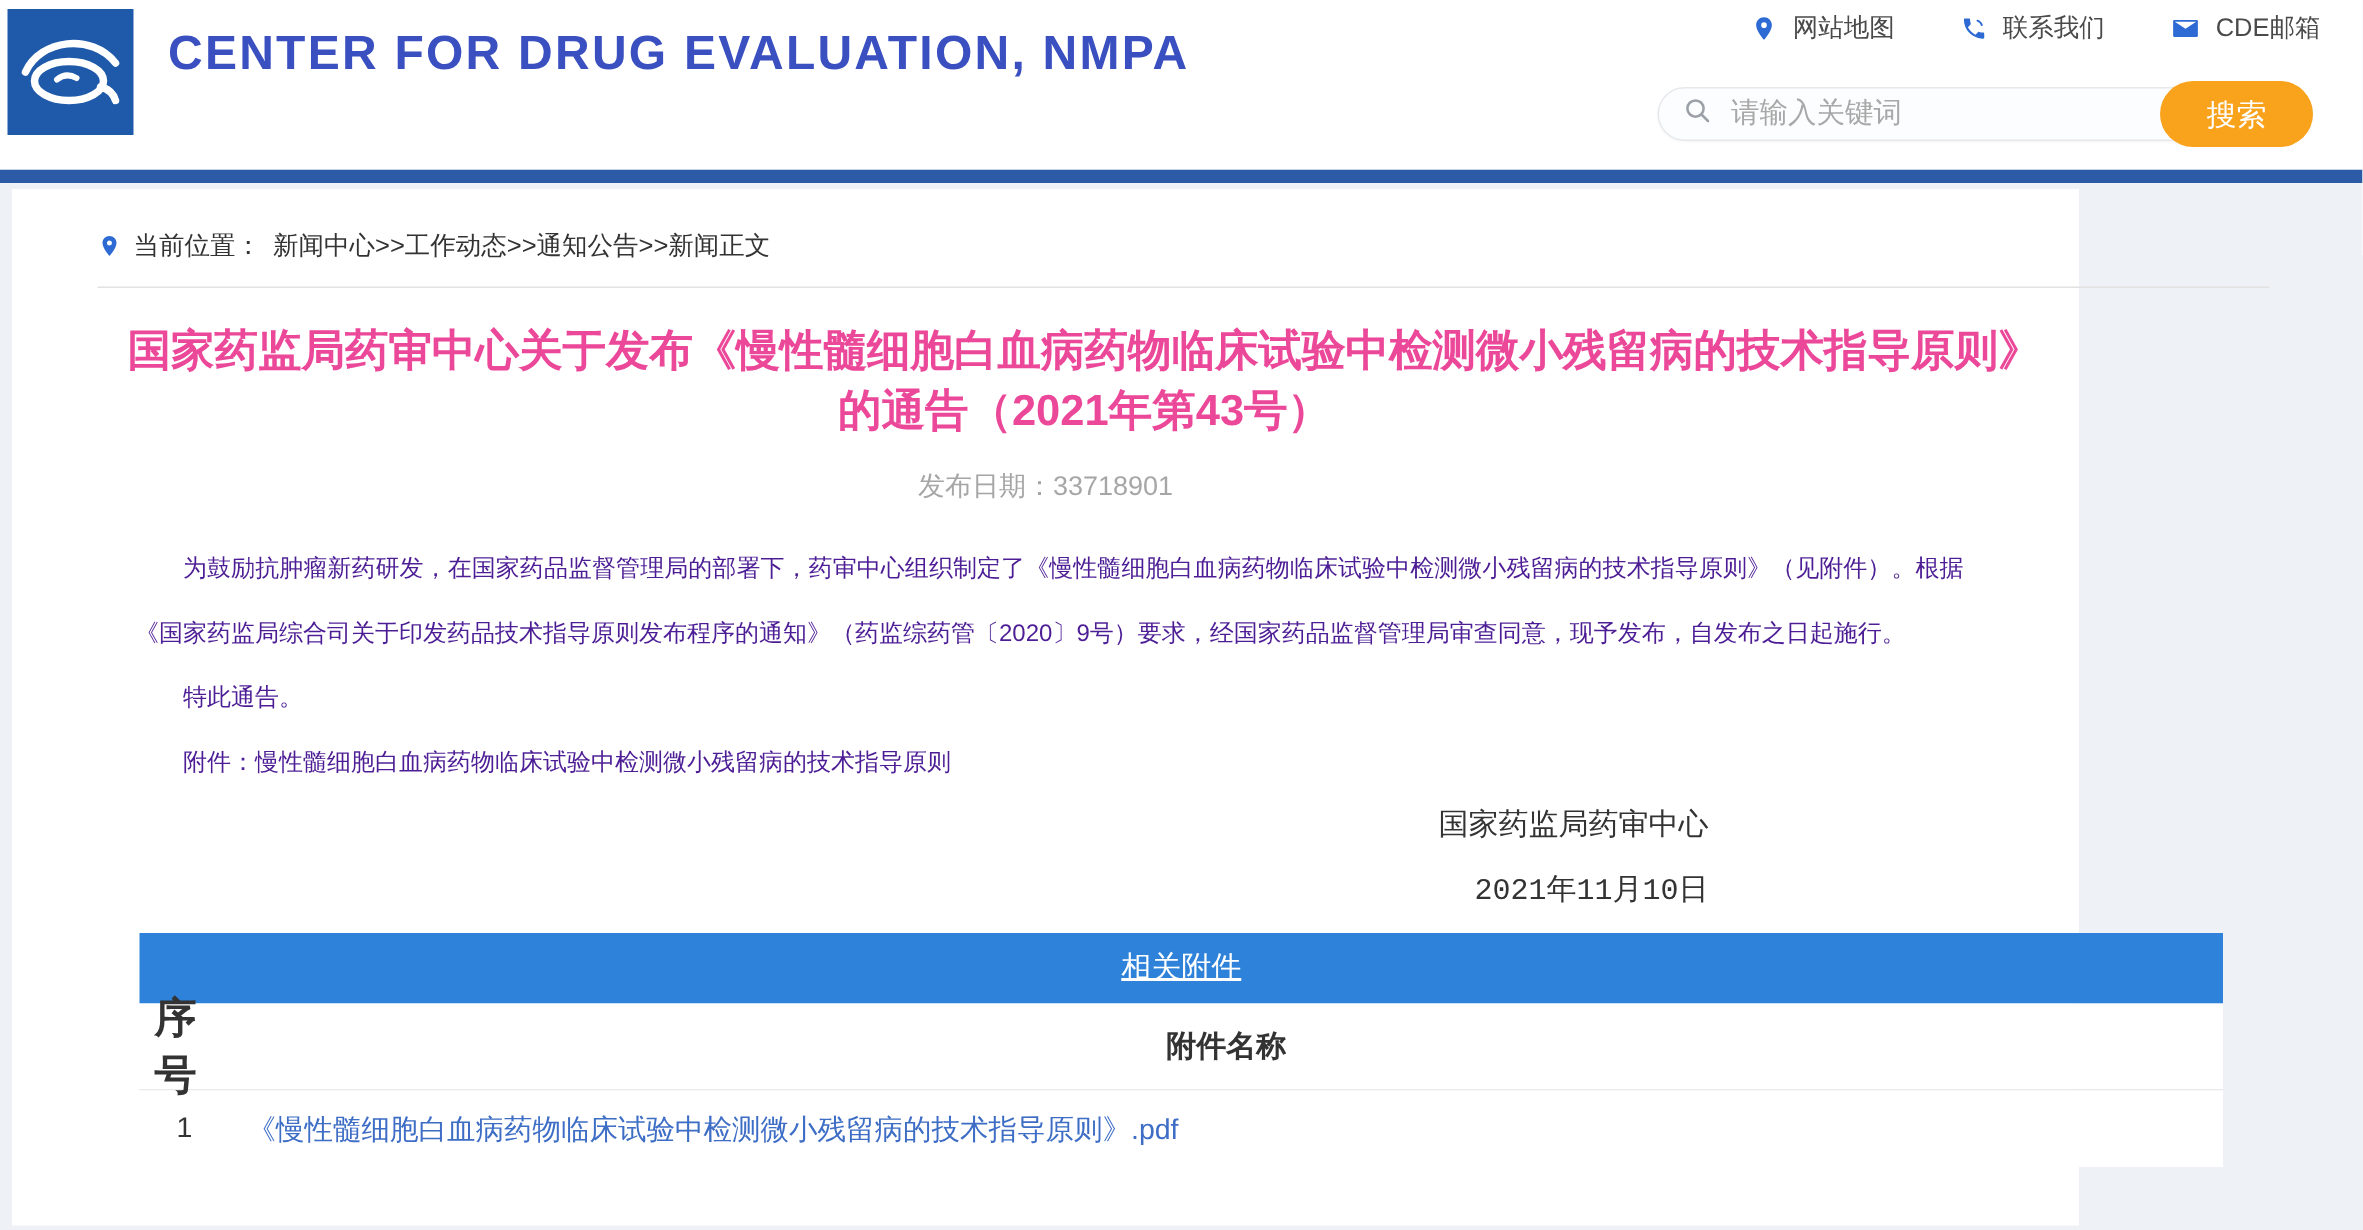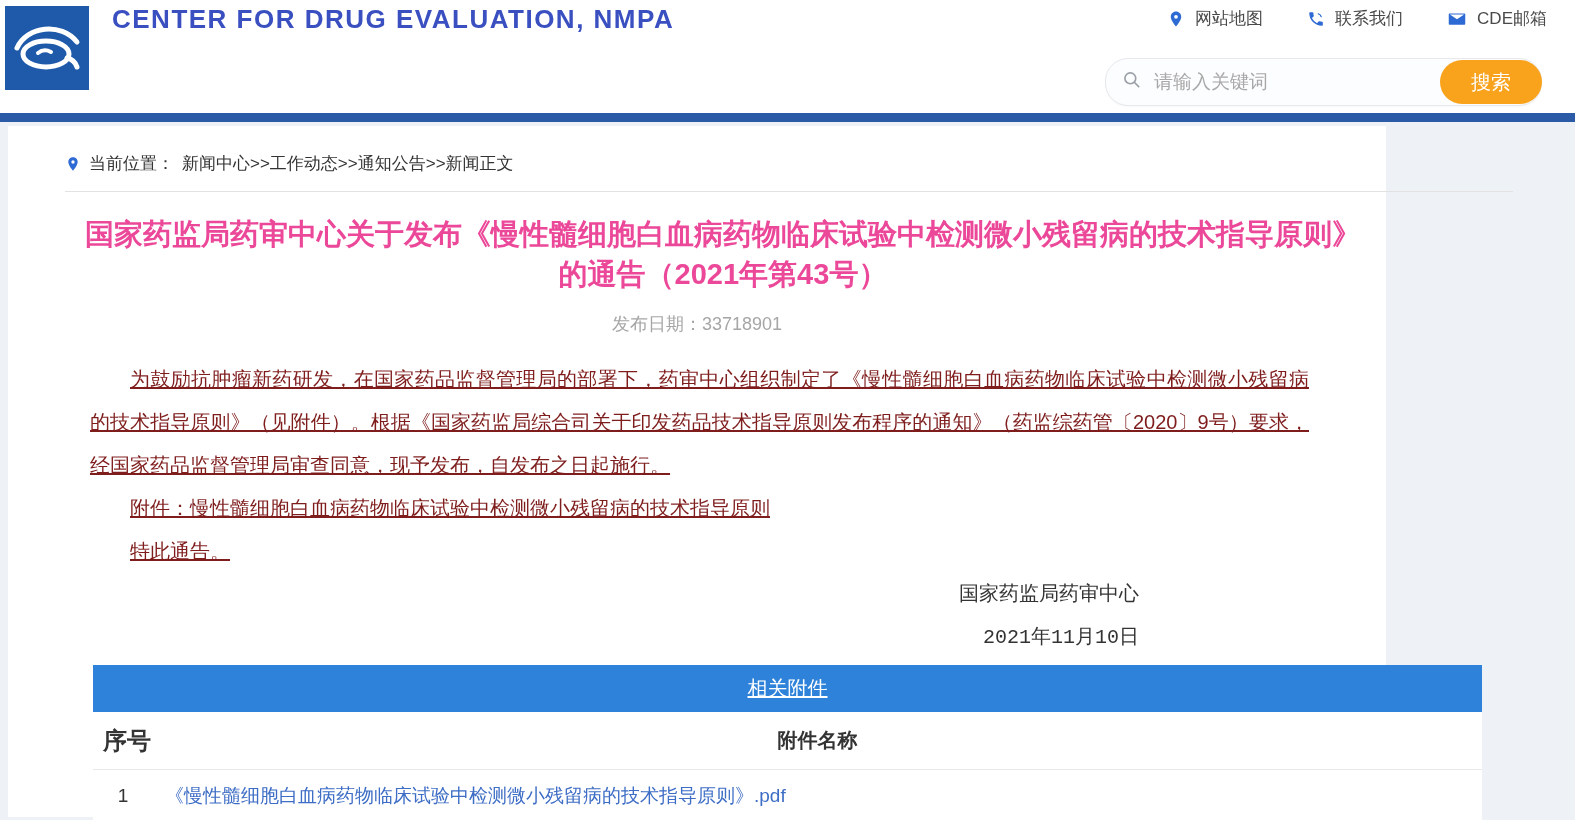--- a/index.html
+++ b/index.html
@@ -8,27 +8,27 @@
     background:#eef1f5;
     font-family:"Liberation Sans","DejaVu Sans",sans-serif;
     -webkit-font-smoothing:antialiased;
   }
   
   .site-header{position:relative;width:1575px;height:113px;background:#ffffff;}
   .logo{position:absolute;left:5px;top:6px;width:84px;height:84px;background:#1e5aa9;cursor:pointer;}
   .logo svg{display:block;}
   .titles{position:absolute;left:112px;top:0px;}
   .title-cn{font-size:44px;font-weight:900;color:#0d0d0d;letter-spacing:2px;line-height:52px;white-space:nowrap;}
-  .title-en{font-size:26px;font-weight:700;color:#3a4fc0;letter-spacing:1.5px;line-height:30px;margin-top:4px;white-space:nowrap;}
+  .title-en{font-size:32px;font-weight:700;color:#3a4fc0;letter-spacing:1.5px;line-height:30px;margin-top:20px;white-space:nowrap;}
   .quick-links{position:absolute;right:28px;top:7px;display:flex;gap:44px;align-items:center;}
   .quick-link{display:flex;align-items:center;gap:10px;font-size:17px;color:#4a4a4a;cursor:pointer;white-space:nowrap;}
   .quick-link svg{display:block;}
   
   .search-bar{
-    position:absolute;left:1105px;top:58px;width:437px;height:48px;
+    position:absolute;left:1105px;top:58px;width:437px;height:36px;
     background:#fcfdfe;border:1px solid #e6e8ec;border-radius:23px;
     box-sizing:border-box;display:flex;align-items:center;
     box-shadow:0 1px 2px rgba(0,0,0,0.03);
   }
   .search-bar .mag{margin-left:16px;flex:0 0 auto;}
   .search-input{
     flex:1 1 auto;border:none;outline:none;background:transparent;
     font-size:19px;color:#333;margin-left:10px;min-width:0;
     font-family:"Liberation Sans","DejaVu Sans",sans-serif;
   }
@@ -43,29 +43,29 @@
   .top-bar{width:1575px;height:9px;background:#2b5ba6;}
   
   .content-card{position:relative;margin:4px 8px;width:1378px;height:691px;background:#ffffff;}
   .breadcrumb{display:flex;align-items:center;gap:8px;padding-top:26px;margin-left:57px;font-size:17px;color:#333;}
   .breadcrumb svg{display:block;}
   .breadcrumb .path{cursor:pointer;}
   .content-divider{height:1px;background:#e2e2e2;margin:16px 0 0 57px;width:1448px;}
   .article-title{margin:22px auto 0;width:1430px;text-align:center;color:#ec4899;font-weight:700;font-size:29px;line-height:40px;}
   .pub-date{margin-top:18px;text-align:center;font-size:18px;color:#a6a6a6;}
   .pub-date span{display:inline;}
-  .article-body{margin:22px 77px 0 82px;font-size:20px;color:#7f1d1d;line-height:43px;text-decoration:underline;}
+  .article-body{margin:22px 77px 0 82px;font-size:16px;color:#4c1d95;line-height:43px;}
   .article-body p{margin:0;text-indent:2em;}
   .article-body p.justify{text-align:justify;}
   .signature{text-align:right;padding-right:247px;font-size:20px;color:#333;line-height:43px;font-family:Liberation Mono, monospace;}
   
   .attach-table{margin:6px 0 0 85px;width:1389px;}
   .attach-header{height:47px;line-height:47px;background:#2e82d9;color:#ffffff;font-size:20px;text-align:center;text-decoration:underline;}
   .attach-cols{display:flex;align-items:center;height:57px;border-bottom:1px solid #e9e9e9;background:#ffffff;}
-  .col-index{flex:0 0 60px;padding-left:10px;box-sizing:border-box;font-size:24px;font-weight:700;color:#333;}
+  .col-index{flex:0 0 60px;padding-left:10px;box-sizing:border-box;font-size:28px;font-weight:700;color:#333;}
   .col-name{flex:1 1 auto;text-align:center;font-size:20px;font-weight:700;color:#333;}
   .attach-row{display:flex;align-items:center;height:51px;background:#ffffff;}
   .cell-index{flex:0 0 60px;text-align:center;font-size:19px;color:#333;}
   .cell-name{flex:1 1 auto;padding-left:12px;font-size:19px;}
   .attach-link{color:#3d6dc5;cursor:pointer;text-decoration:none;}
 </style>
 </head>
 <body>
 
 <div class="site-header">
@@ -145,22 +145,22 @@
     <div>国家药监局药审中心关于发布《慢性髓细胞白血病药物临床试验中检测微小残留病的技术指导原则》</div>
     <div>的通告（2021年第43号）</div>
   </div>
 
   <div class="pub-date">
     <span>发布日期：</span><span>33718901</span>
   </div>
 
   <div class="article-body">
     <p class="justify">为鼓励抗肿瘤新药研发，在国家药品监督管理局的部署下，药审中心组织制定了《慢性髓细胞白血病药物临床试验中检测微小残留病的技术指导原则》（见附件）。根据《国家药监局综合司关于印发药品技术指导原则发布程序的通知》（药监综药管〔2020〕9号）要求，经国家药品监督管理局审查同意，现予发布，自发布之日起施行。</p>
+    <p>特此通告。</p>
     <p>附件：慢性髓细胞白血病药物临床试验中检测微小残留病的技术指导原则</p>
-    <p>特此通告。</p>
   </div>
 
   <div class="signature">
     <div>国家药监局药审中心</div>
     <div>2021年11月10日</div>
   </div>
 
   <div class="attach-table">
     <div class="attach-header">相关附件</div>
     <div class="attach-cols">

